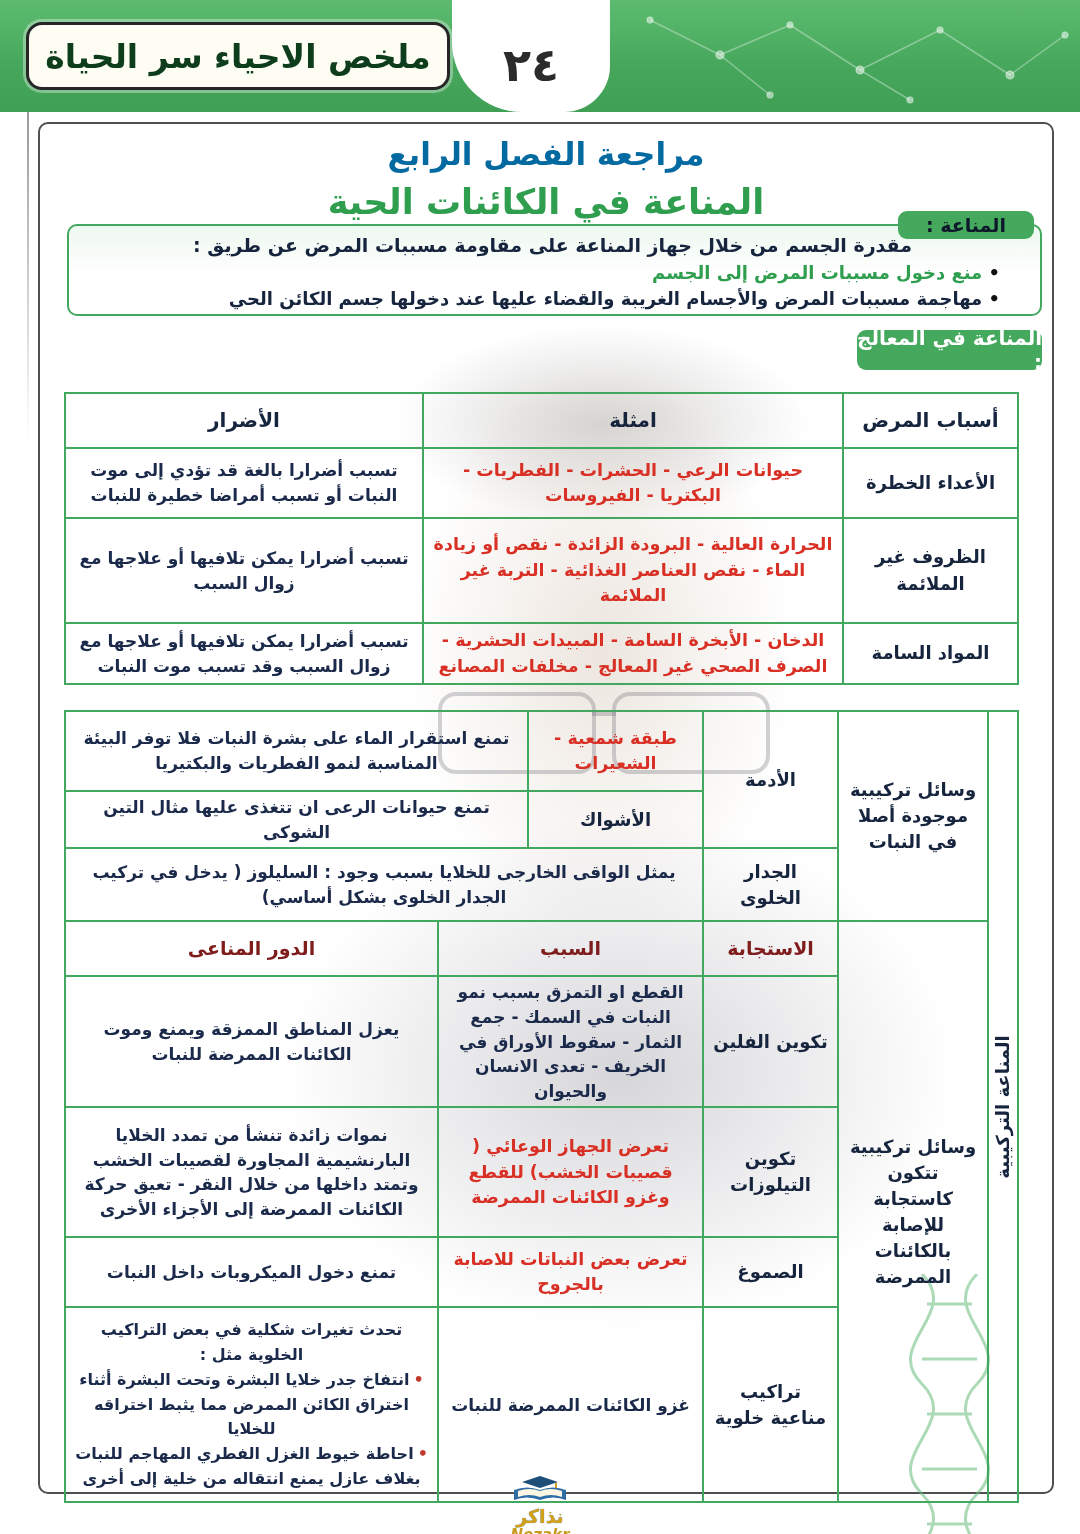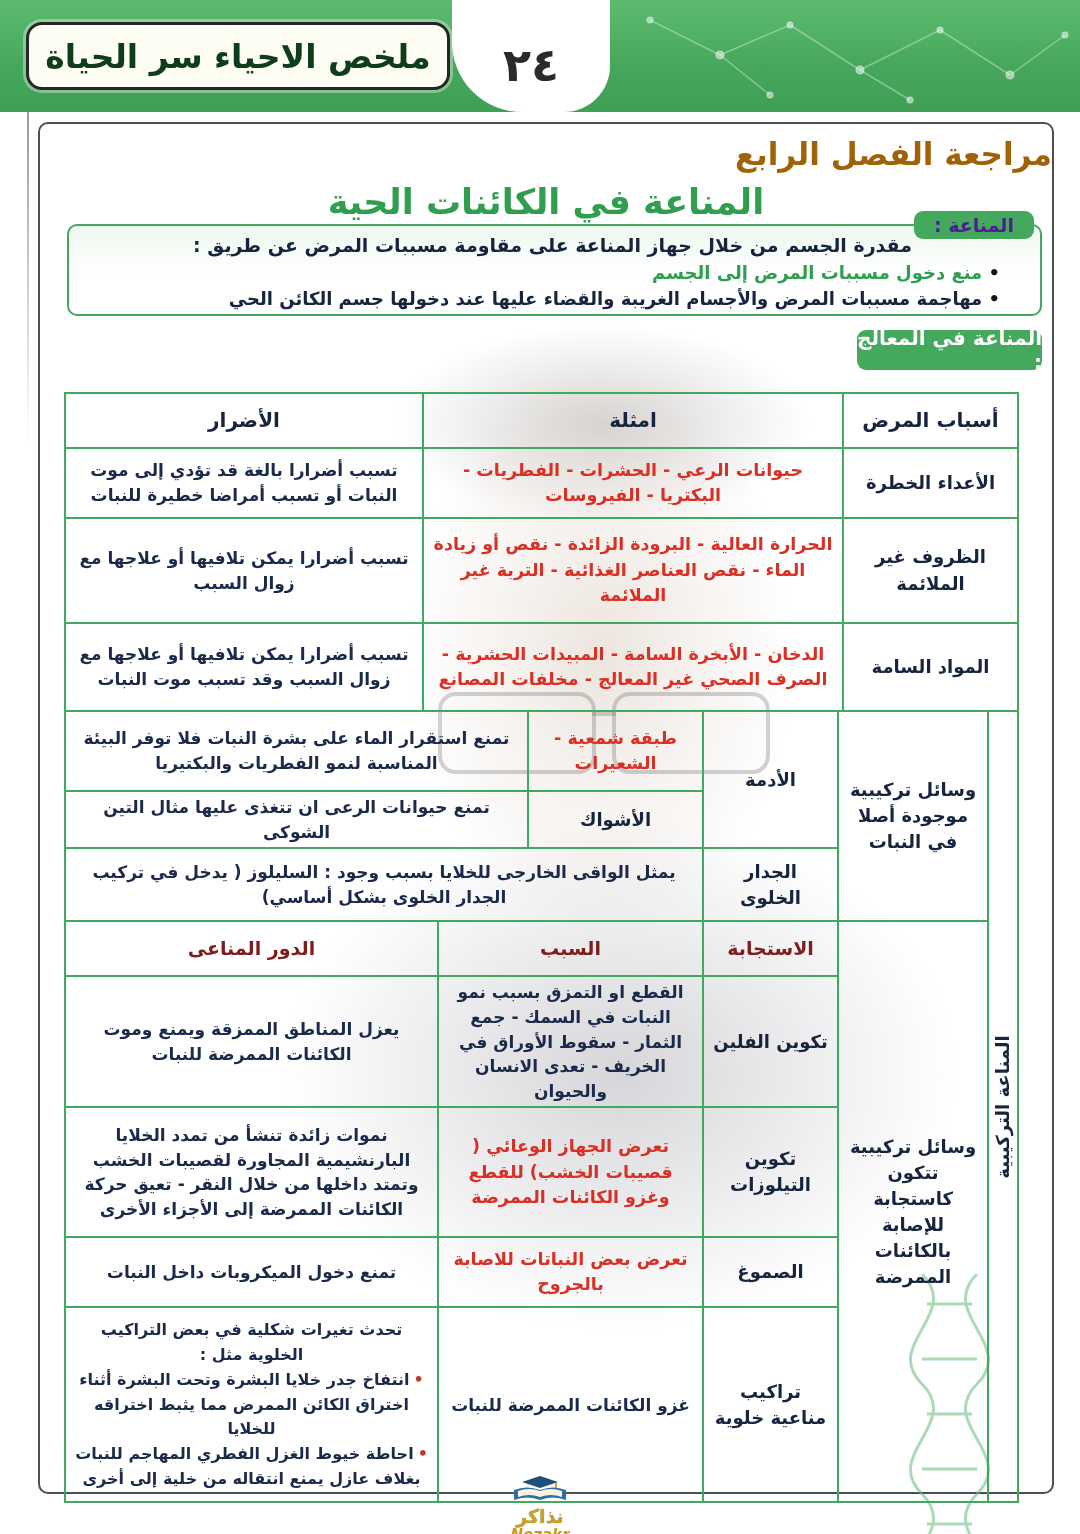--- a/index.html
+++ b/index.html
@@ -63,38 +63,38 @@
   .wm-glass-l { left:398px; top:568px; }
   .wm-glass-r { left:572px; top:568px; }
   .wm-bridge { left:552px; top:588px; width:24px; height:4px; background:rgba(95,95,105,.28); }
   .wm-body { left:240px; top:690px; width:680px; height:520px;
     background:radial-gradient(ellipse at center, rgba(148,148,158,.38), rgba(148,148,158,0) 70%); }
 
   
   .content { position:absolute; z-index:2; }
 
   .title-red {
-    left:0; top:12px; width:100%; text-align:right;
-    font-size:31px; font-weight:bold; color:#a16207;
+    left:0; top:12px; width:100%; text-align:center;
+    font-size:31px; font-weight:bold; color:#0369a1;
   }
   .title-green {
     left:0; top:50px; width:100%; text-align:center;
     font-size:35px; font-weight:bold; color:#2f9e4f;margin-top:8px;
   }
 
   .defbox {
     left:27px; top:100px; width:975px; height:92px;
     border:2.5px solid #43a85f; border-radius:10px;
     background:linear-gradient(180deg, rgba(230,245,233,.7), #ffffff 55%);
   }
   .deftab {
     position:absolute; top:-15px; right:6px;
-    background:#44a95d; color:#4c1d95;
+    background:#44a95d; color:#0f172a;
     font-weight:bold; font-size:19px;
-    padding:3px 20px; border-radius:9px;
+    padding:3px 28px; border-radius:9px;
   }
   .defline {
     position:absolute; top:8px; right:128px;
     font-size:19px; font-weight:bold; color:#16243e;
   }
   .defbullet { position:absolute; right:40px; font-size:18px; font-weight:bold; }
   .defbullet::before { content:"• "; color:#111111; }
   .defb1 { top:36px; color:#2f9e4f; }
   .defb2 { top:62px; color:#16243e; }
 
@@ -232,21 +232,21 @@
     <tr style="height:70px">
       <td class="cat">الأعداء الخطرة</td>
       <td class="red">حيوانات الرعي - الحشرات - الفطريات - البكتريا - الفيروسات</td>
       <td class="dark">تسبب أضرارا بالغة قد تؤدي إلى موت النبات أو تسبب أمراضا خطيرة للنبات</td>
     </tr>
     <tr style="height:105px">
       <td class="cat">الظروف غير الملائمة</td>
       <td class="red">الحرارة العالية - البرودة الزائدة - نقص أو زيادة الماء - نقص العناصر الغذائية - التربة غير الملائمة</td>
       <td class="dark">تسبب أضرارا يمكن تلافيها أو علاجها مع زوال السبب</td>
     </tr>
-    <tr style="height:88px">
+    <tr style="height:61px">
       <td class="cat">المواد السامة</td>
       <td class="red">الدخان - الأبخرة السامة - المبيدات الحشرية - الصرف الصحي غير المعالج - مخلفات المصانع</td>
       <td class="dark">تسبب أضرارا يمكن تلافيها أو علاجها مع زوال السبب وقد تسبب موت النبات</td>
     </tr>
   </tbody>
     </table>
 
   <table class="t2">
     <colgroup>
       <col style="width:30px">

